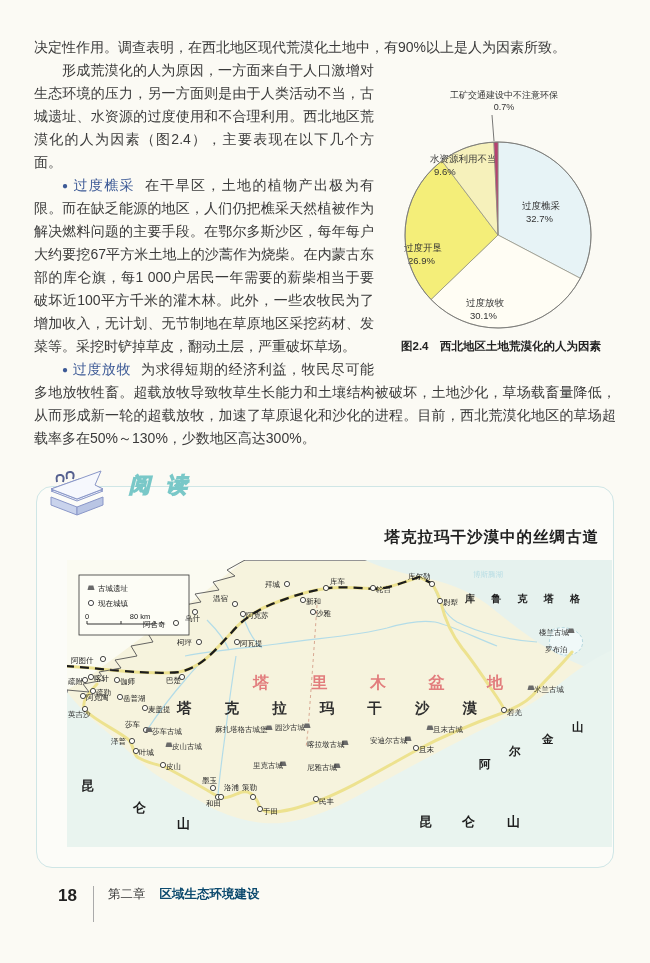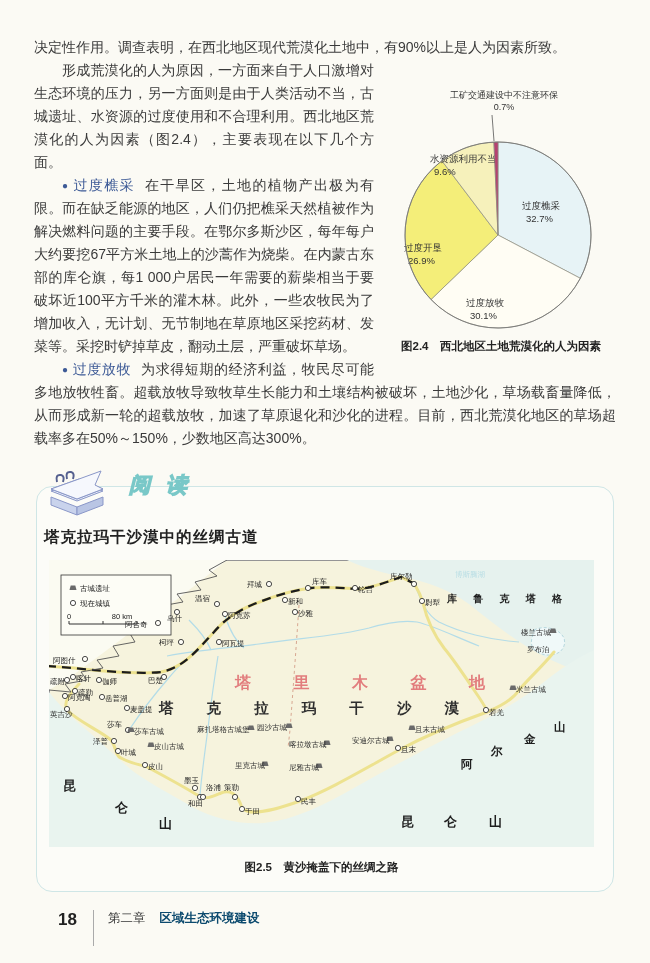--- a/index.html
+++ b/index.html
@@ -21,27 +21,27 @@
   .fig24 svg { display:block; }
   .fig-caption { font-size:11.5px; font-weight:bold; color:#222; text-align:center; margin-top:2px; }
 
   
   .pie-label { font-size:9.5px; fill:#333; }
   .pie-callout { font-size:9px; fill:#333; }
 
   
   .reading { position:relative; margin:36px 2px 0 2px;
     border:1.5px solid #cfe6e6; border-radius:16px;
-    padding:24px 14px 16px 7px; background:#fcfcf8; }
+    padding:24px 14px 16px 30px; background:#fcfcf8; }
   .read-icon { position:absolute; left:4px; top:-26px; }
   .read-label { position:absolute; left:92px; top:-16px;
     font-size:21px; font-weight:bold; font-style:italic;
     letter-spacing:16px; color:#eefafa;
     -webkit-text-stroke:1.2px #79c8c8; text-stroke:1.2px #79c8c8; }
-  .read-title { text-align:left; font-size:15.5px; font-weight:bold; color:#222;
+  .read-title { text-align:right; font-size:15.5px; font-weight:bold; color:#222;
     margin:16px 0 12px 0; letter-spacing:1px; }
   .map-wrap { width:545px; margin:0 auto; }
   .map-caption { font-size:11.5px; font-weight:bold; color:#222; text-align:center; margin-top:9px; }
 
   
   .m-town-label { font-size:7.5px; fill:#222; }
   .m-ruin-label { font-size:7.5px; fill:#333; }
   .m-leg { font-size:7.5px; fill:#222; }
   .red-big { font-size:16px; fill:#e27d7d; font-weight:bold; }
   .blk-big { font-size:14.5px; fill:#2e2e2e; font-weight:bold; }
@@ -85,21 +85,21 @@
   <div class="fig-caption">图2.4　西北地区土地荒漠化的人为因素</div>
 </div>
 
 <p class="para indent">形成荒漠化的人为原因，一方面来自于人口激增对生态环境的压力，另一方面则是由于人类活动不当，古城遗址、水资源的过度使用和不合理利用。西北地区荒漠化的人为因素（图2.4），主要表现在以下几个方面。</p>
 
 <p class="para indent">
   <span class="bullet">●</span><span class="kw">过度樵采</span><span>在干旱区，土地的植物产出极为有限。而在缺乏能源的地区，人们仍把樵采天然植被作为解决燃料问题的主要手段。在鄂尔多斯沙区，每年每户大约要挖67平方米土地上的沙蒿作为烧柴。在内蒙古东部的库仑旗，每1 000户居民一年需要的薪柴相当于要破坏近100平方千米的灌木林。此外，一些农牧民为了增加收入，无计划、无节制地在草原地区采挖药材、发菜等。采挖时铲掉草皮，翻动土层，严重破坏草场。</span>
 </p>
 
 <p class="para indent">
-  <span class="bullet">●</span><span class="kw">过度放牧</span><span>为求得短期的经济利益，牧民尽可能多地放牧牲畜。超载放牧导致牧草生长能力和土壤结构被破坏，土地沙化，草场载畜量降低，从而形成新一轮的超载放牧，加速了草原退化和沙化的进程。目前，西北荒漠化地区的草场超载率多在50%～150%，少数地区高达300%。</span>
+  <span class="bullet">●</span><span class="kw">过度放牧</span><span>为求得短期的经济利益，牧民尽可能多地放牧牲畜。超载放牧导致牧草生长能力和土壤结构被破坏，土地沙化，草场载畜量降低，从而形成新一轮的超载放牧，加速了草原退化和沙化的进程。目前，西北荒漠化地区的草场超载率多在50%～130%，少数地区高达300%。</span>
 </p>
 
 <div style="clear:both"></div>
 
 <div class="reading">
   <div class="read-icon">
     <svg width="72" height="60" viewBox="0 0 72 60">
       <polygon points="10,36 36,46 36,54 10,44" fill="#c9d3ec" stroke="#8a97c8" stroke-width="1"></polygon>
       <polygon points="62,36 36,46 36,54 62,44" fill="#b9c5e4" stroke="#8a97c8" stroke-width="1"></polygon>
       <polygon points="10,30 38,20 62,30 36,40" fill="#e7ecf8" stroke="#8a97c8" stroke-width="1"></polygon>
@@ -264,21 +264,20 @@
           <text x="395" y="266" class="mtn">仑</text>
           <text x="440" y="266" class="mtn">山</text>
           <text x="412" y="208" class="mtn2">阿</text>
           <text x="442" y="195" class="mtn2">尔</text>
           <text x="475" y="183" class="mtn2">金</text>
           <text x="505" y="171" class="mtn2">山</text>
           <text x="478" y="92" class="m-ruin-label">罗布泊</text>
           <text x="406" y="17" class="water-faint">博斯腾湖</text>
         </g>
     </svg>
-    <div class="map-caption">图2.5　黄沙掩盖下的丝绸之路</div>
   </div>
 </div>
 
 <div class="footer">
   <span class="pgnum">18</span>
   <span class="vrule"></span>
   <span class="chap">第二章</span>
   <span class="chaptitle">区域生态环境建设</span>
 </div>
 

